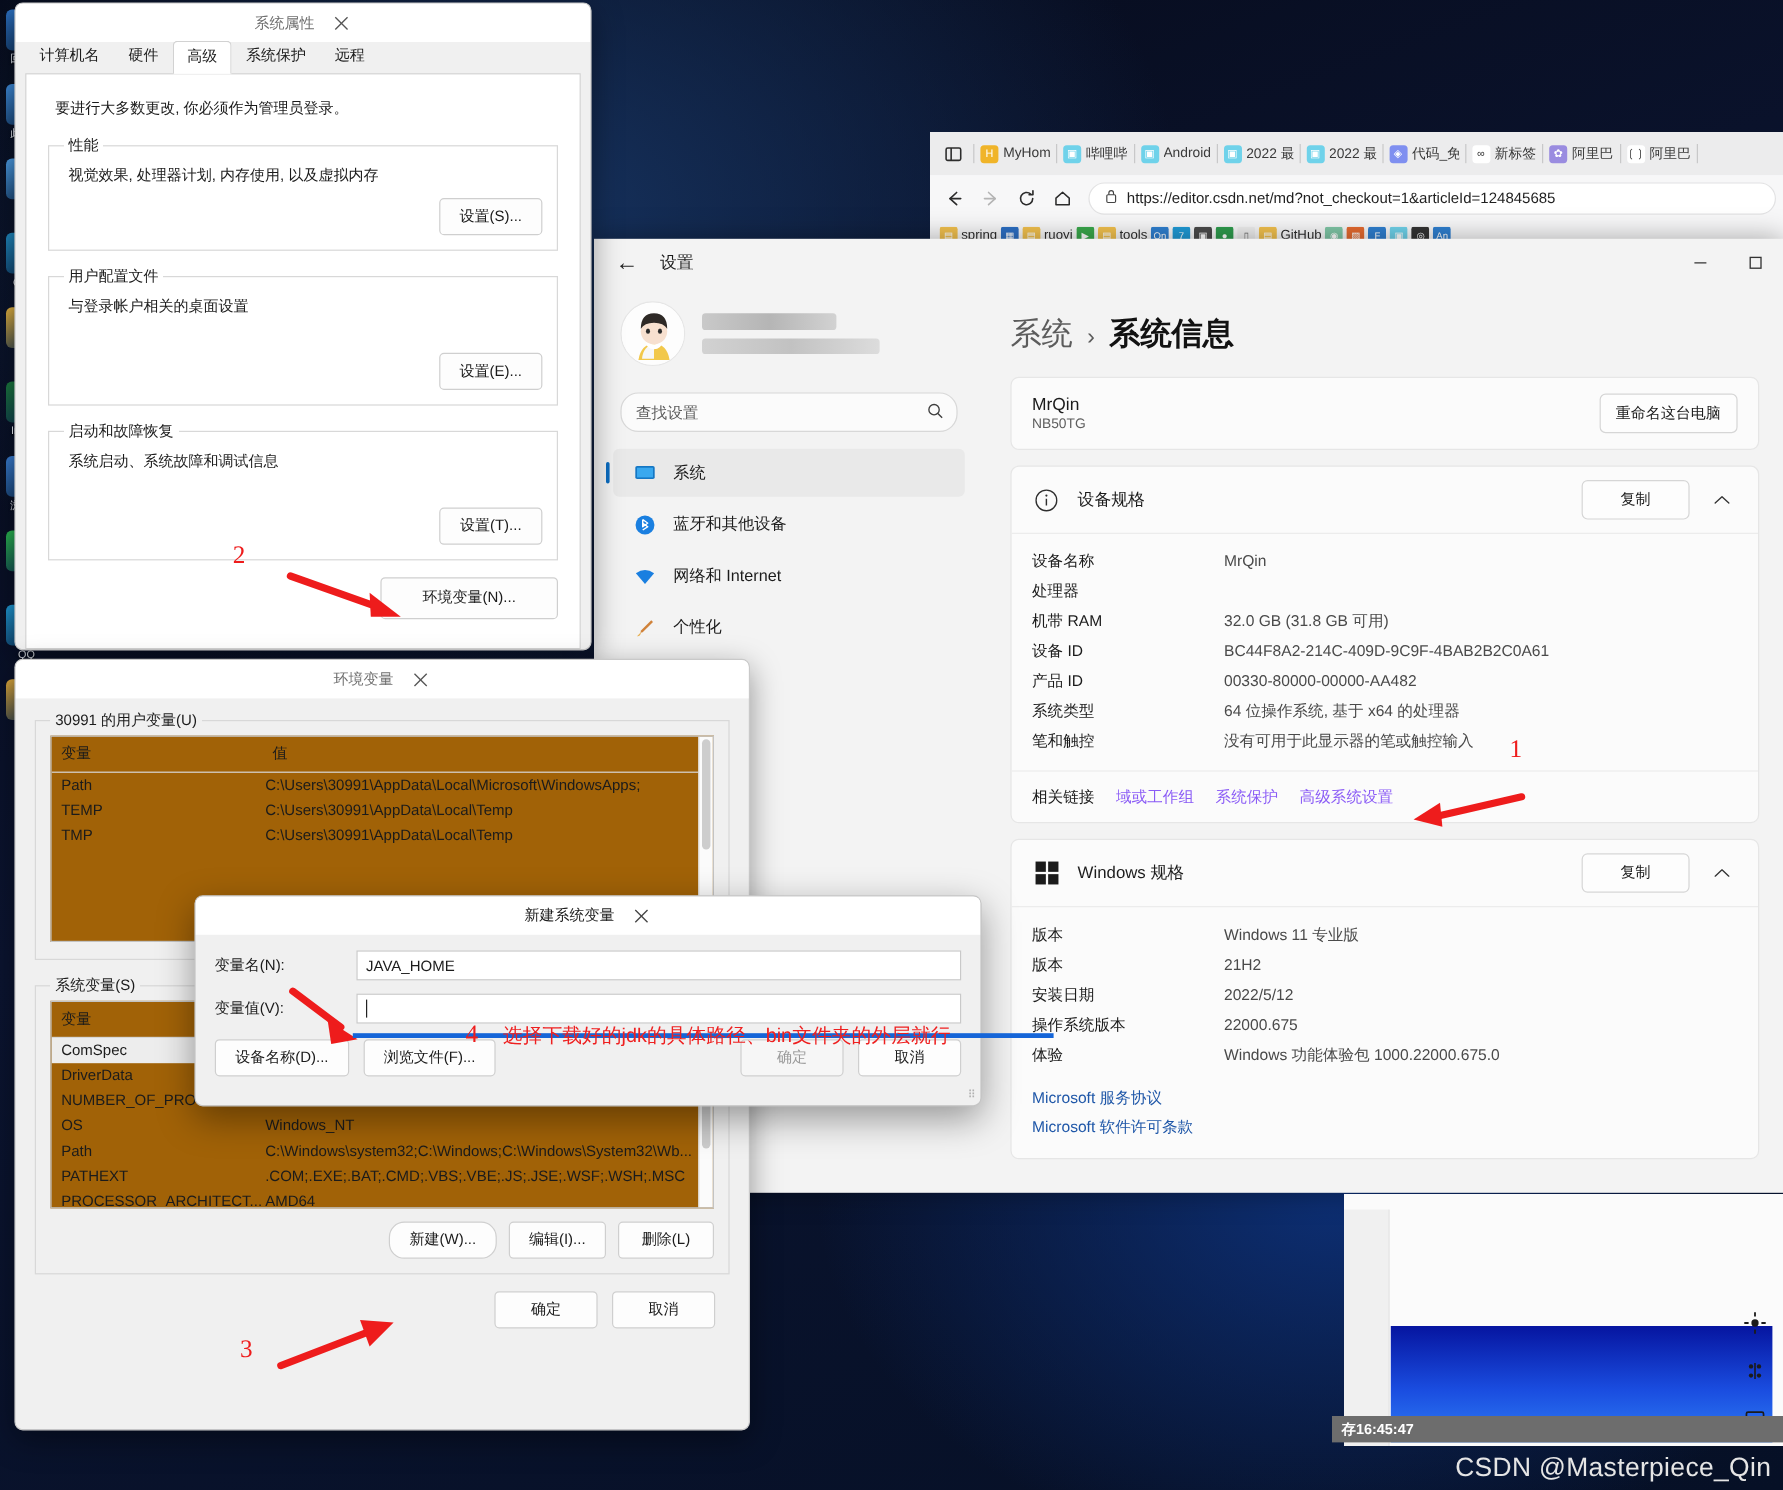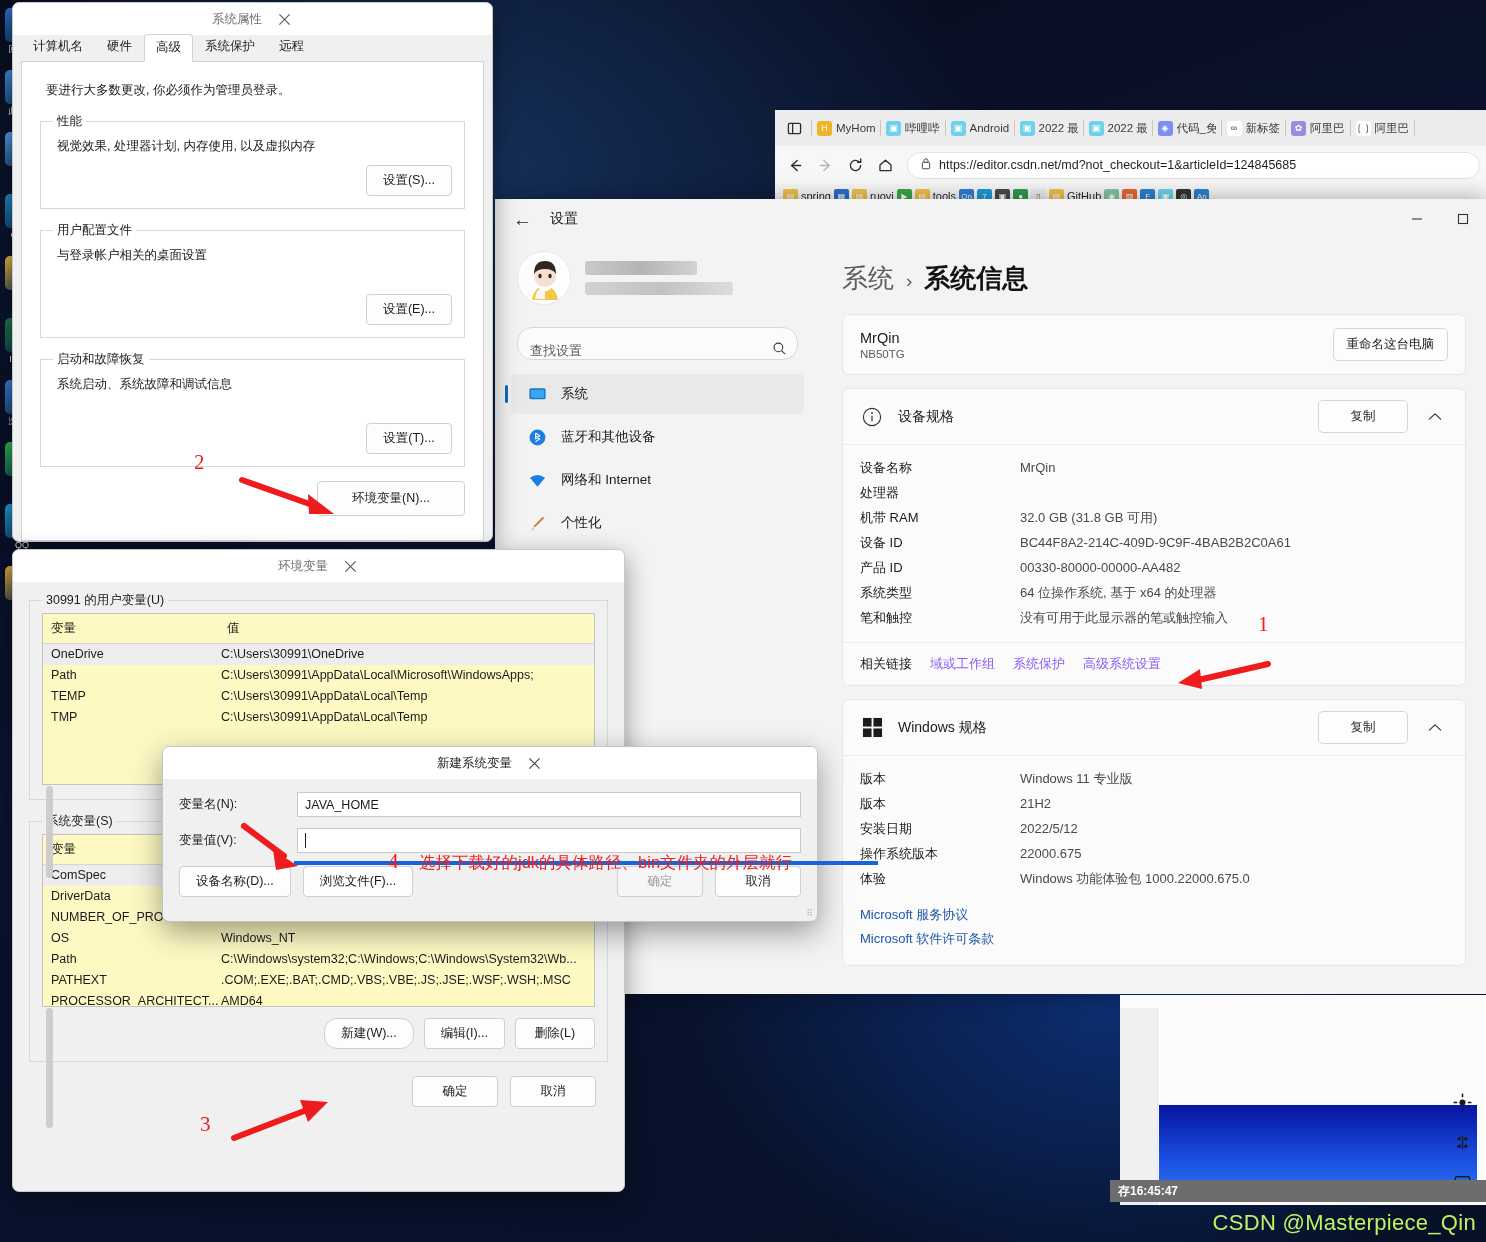--- a/index.html
+++ b/index.html
@@ -66,21 +66,21 @@
     color:#333; font-size:12px; }
   #set-body { display:flex; height:755px; }
 
   
   #set-side { width:325px; flex:none; padding:6px 0 0 0; }
   #profile { display:flex; align-items:center; gap:14px; padding:6px 0 0 22px; }
   #avatar { width:54px; height:54px; border-radius:50%; overflow:hidden; flex:none;
     background:#fff; position:relative; border:1px solid #e6e6e6; }
   .blur { border-radius:3px; filter:blur(0.4px); }
   #search-wrap { margin:22px 22px 0 22px; height:33px; background:#fbfbfb;
-    border:1px solid #d8d8d8; border-radius:15px; display:flex; align-items:flex-end;
+    border:1px solid #d8d8d8; border-radius:15px; display:flex; align-items:center;
     padding:0 10px; }
   #search-wrap input { flex:1; border:0; outline:0; background:transparent;
     font-family:inherit; font-size:13px; color:#444; }
   #search-wrap input::placeholder { color:#5b5b5b; }
   .nav-item { height:40px; margin:3px 16px 0 16px; border-radius:5px;
     display:flex; align-items:center; gap:14px; padding-left:16px; position:relative; }
   .nav-item.sel { background:#e9e9e9; }
   .nav-item.sel::before { content:""; position:absolute; left:-6px; top:11px;
     width:3px; height:18px; border-radius:2px; background:#0b6cbf; }
   .nav-item .nl { font-size:13.5px; color:#1b1b1b; }
@@ -138,21 +138,21 @@
   .btnrow { display:flex; justify-content:flex-end; margin-top:10px; }
   .win-btn { border:1px solid #cfcfcf; background:#fdfdfd; border-radius:4px;
     font-family:inherit; font-size:12.5px; color:#1b1b1b; padding:6px 16px; min-width:86px; }
   .win-btn:disabled { color:#9a9a9a; background:#f6f6f6; }
 
   
   #envdlg { position:absolute; left:12px; top:549px; width:613px; height:643px;
     background:#f0f0f0; border:1px solid #c9c9c9; border-radius:7px;
     box-shadow:0 8px 26px rgba(0,0,0,.4); overflow:hidden; }
   #envbody { padding:10px 16px 0 16px; }
-  .vt-wrap { border:1px solid #c3c3c3; background:#fef9c3;flex-direction:column; }
+  .vt-wrap { border:1px solid #c3c3c3; background:#a16207; }
   .vt-head { display:flex; border-bottom:1px solid #d7d7d7; }
   .vt-head div { font-size:12.5px; padding:6px 0 6px 8px; }
   .vt-row { display:flex; font-size:12.5px; line-height:21px; }
   .vt-row.sel { background:#ededed; }
   .vt-row .c-name { width:176px; flex:none; padding-left:8px;
     white-space:nowrap; overflow:hidden; text-overflow:ellipsis; }
   .vt-row .c-val { flex:1; padding-left:2px; white-space:nowrap; overflow:hidden; }
   .vt-scroll { width:12px; background:#fbfbfb; border-left:1px solid #e4e4e4; position:relative; }
   .vt-thumb { position:absolute; left:2px; width:7px; background:#cdcdcd; border-radius:4px; }
 
@@ -171,21 +171,21 @@
   .annot-num { position:absolute; color:#ee1c1c; font-size:21px;
     font-family:"Liberation Serif","DejaVu Serif",serif; }
   .annot-txt { position:absolute; color:#ee2020; font-size:16.5px; white-space:nowrap; }
   svg.arrow { position:absolute; overflow:visible; }
   #bluerule { position:absolute; background:#1565d8; height:4px; }
 
   
   #timebar { position:absolute; left:1110px; top:1180px; width:376px; height:22px;
     background:#6d6d6d; color:#fff; font-size:12px; font-weight:bold;
     display:flex; align-items:center; padding-left:8px; }
-  #watermark { position:absolute; right:10px; bottom:6px; color:#bef264;
+  #watermark { position:absolute; right:10px; bottom:6px; color:#e5e5e5;
     font-size:22px; letter-spacing:.3px; }
   #win-wall { position:absolute; left:1159px; top:1105px; width:318px; height:97px;
     background:linear-gradient(180deg,#0615a0 0%,#1a4de0 55%,#2f7ef5 100%); }
   #right-rail { position:absolute; left:1438px; top:1085px; width:48px; height:110px;
     display:flex; flex-direction:column; align-items:center; gap:18px;
     color:#1b1b1b; padding-top:8px; }
   .explorer-strip { position:absolute; background:#fafafa; }
 </style>
 </head>
 <body>
@@ -707,24 +707,20 @@
   <div id="envbody">
     <fieldset class="grp" style="padding:4px 12px 14px 12px;">
       <legend>30991 的用户变量(U)</legend>
       <div class="vt-wrap" style="height:172px;display:flex;">
         <div style="flex:1;overflow:hidden;">
           <div class="vt-head">
             <div style="width:176px;flex:none;">变量</div>
             <div style="flex:1;">值</div>
           </div>
           <div id="user-var-rows">
-              <div class="vt-row sel">
-                <span class="c-name">OneDrive</span>
-                <span class="c-val">C:\Users\30991\OneDrive</span>
-              </div>
               <div class="vt-row">
                 <span class="c-name">Path</span>
                 <span class="c-val">C:\Users\30991\AppData\Local\Microsoft\WindowsApps;</span>
               </div>
               <div class="vt-row">
                 <span class="c-name">TEMP</span>
                 <span class="c-val">C:\Users\30991\AppData\Local\Temp</span>
               </div>
               <div class="vt-row">
                 <span class="c-name">TMP</span>

